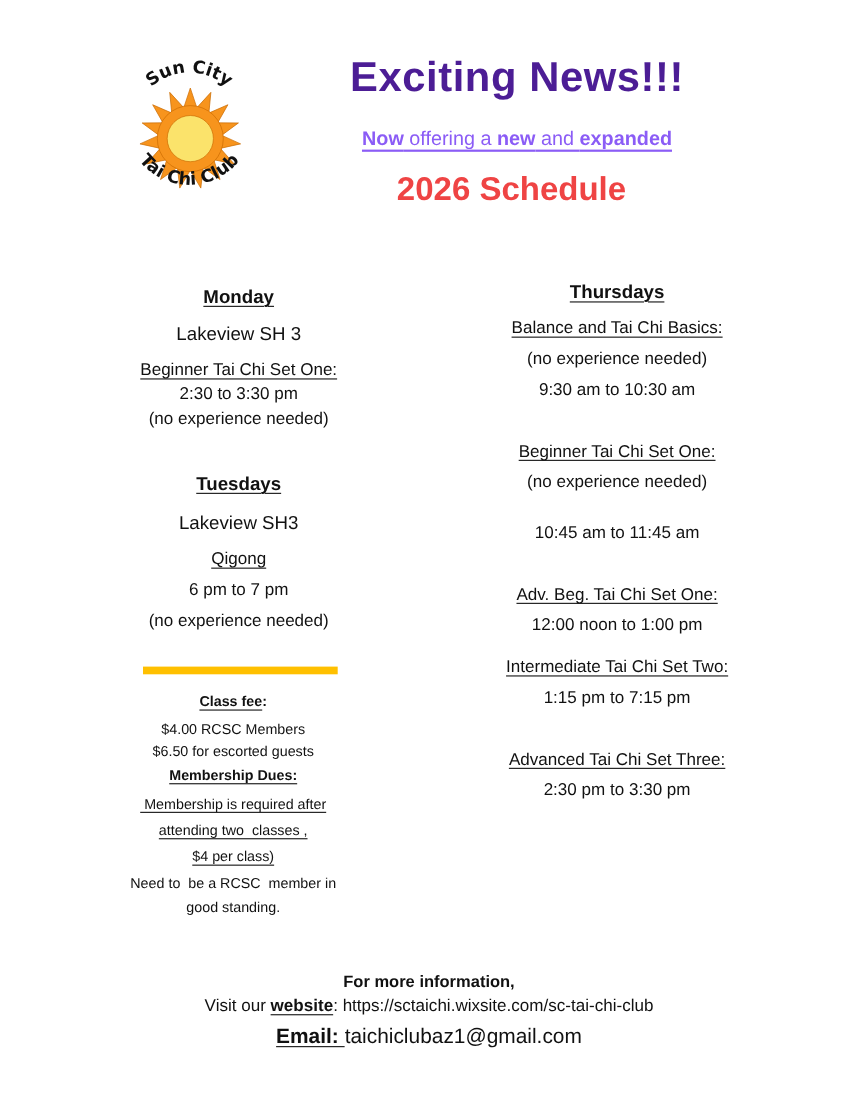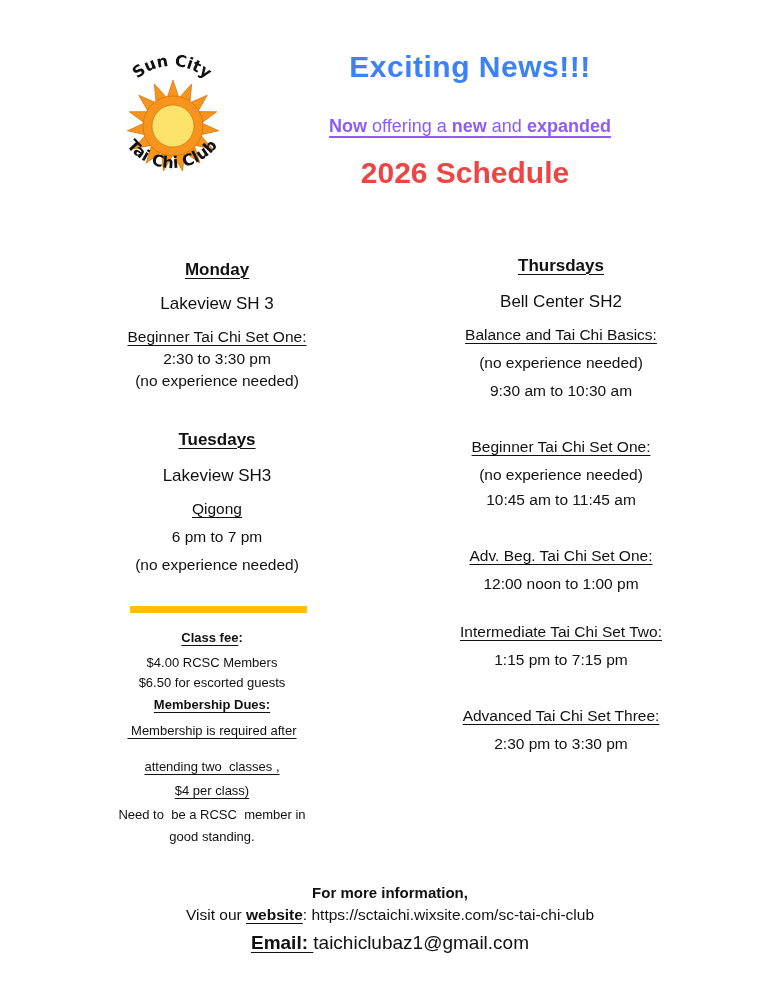--- a/index.html
+++ b/index.html
@@ -9,21 +9,21 @@
   }
   .abs { position: absolute; }
   .center { text-align: center; }
   .u { text-decoration: underline; text-underline-offset: 3px; text-decoration-thickness: 1px; }
   .b { font-weight: bold; }
 
   
   #logo { left: 100px; top: 48px; width: 145px; height: 145px; }
 
   
-  #headline { left: 260px; top: 50px; width: 420px; font-size: 30px; font-weight: bold; color: #3b82f6; letter-spacing: 0.5px; }
+  #headline { left: 260px; top: 50px; width: 420px; font-size: 38px; font-weight: bold; color: #4c1d95; letter-spacing: 0.5px; }
   #subline { left: 255px; top: 116px; width: 430px; font-size: 18px; color: #8b5cf6; text-decoration: underline; text-decoration-thickness: 2px; text-underline-offset: 4px; }
   #schedule-title { left: 255px; top: 156px; width: 420px; font-size: 30px; font-weight: bold; color: #ef4444; }
 
   
   .col { width: 220px; }
   #col-left { left: 107px; top: 258px; }
   #col-right { left: 450px; top: 254px; width: 222px; }
 
   .day { font-size: 17px; font-weight: bold; line-height: 24px; }
   .loc { font-size: 17px; font-weight: normal; line-height: 24px; margin-top: 10px; }
@@ -99,48 +99,47 @@
 </div>
 
 <div id="gold-bar" class="abs"></div>
 
 <div class="abs center" style="left:102px; top:628px; width:220px;">
   <div class="small b"><span class="u">Class fee</span><span>:</span></div>
   <div class="small" style="margin-top:5px">$4.00 RCSC Members</div>
   <div class="small">$6.50 for escorted guests</div>
   <div class="small b u" style="margin-top:2px">Membership Dues:</div>
   <div class="small u" style="margin-top:6px; white-space:pre"> Membership is required after</div>
-  <div class="small u" style="margin-top:16px; white-space:pre">attending two  classes ,</div>
+  <div class="small u" style="margin-top:4px; white-space:pre">attending two  classes ,</div>
   <div class="small u" style="margin-top:4px">$4 per class)</div>
   <div class="small" style="margin-top:4px; white-space:pre">Need to  be a RCSC  member in</div>
   <div class="small" style="margin-top:2px">good standing.</div>
 </div>
 
 <div id="col-right" class="abs center">
   <div class="day u">Thursdays</div>
-  <div class="loc" style="margin-top:12px">Bell Center SH2</div>
 
   <div style="margin-top:10px">
     <div class="cls u">Balance and Tai Chi Basics:</div>
     <div class="txt" style="margin-top:6px">(no experience needed)</div>
     <div class="txt" style="margin-top:6px">9:30 am to 10:30 am</div>
   </div>
 
   <div style="margin-top:34px">
     <div class="cls u">Beginner Tai Chi Set One:</div>
     <div class="txt" style="margin-top:6px">(no experience needed)</div>
-    <div class="txt" style="margin-top:3px">10:45 am to 11:45 am</div>
+    <div class="txt" style="margin-top:24px">10:45 am to 11:45 am</div>
   </div>
 
   <div style="margin-top:34px">
     <div class="cls u">Adv. Beg. Tai Chi Set One:</div>
     <div class="txt" style="margin-top:6px">12:00 noon to 1:00 pm</div>
   </div>
 
-  <div style="margin-top:26px">
+  <div style="margin-top:16px">
     <div class="cls u">Intermediate Tai Chi Set Two:</div>
     <div class="txt" style="margin-top:6px">1:15 pm to 7:15 pm</div>
   </div>
 
   <div style="margin-top:34px">
     <div class="cls u">Advanced Tai Chi Set Three:</div>
     <div class="txt" style="margin-top:6px">2:30 pm to 3:30 pm</div>
   </div>
 </div>
 

